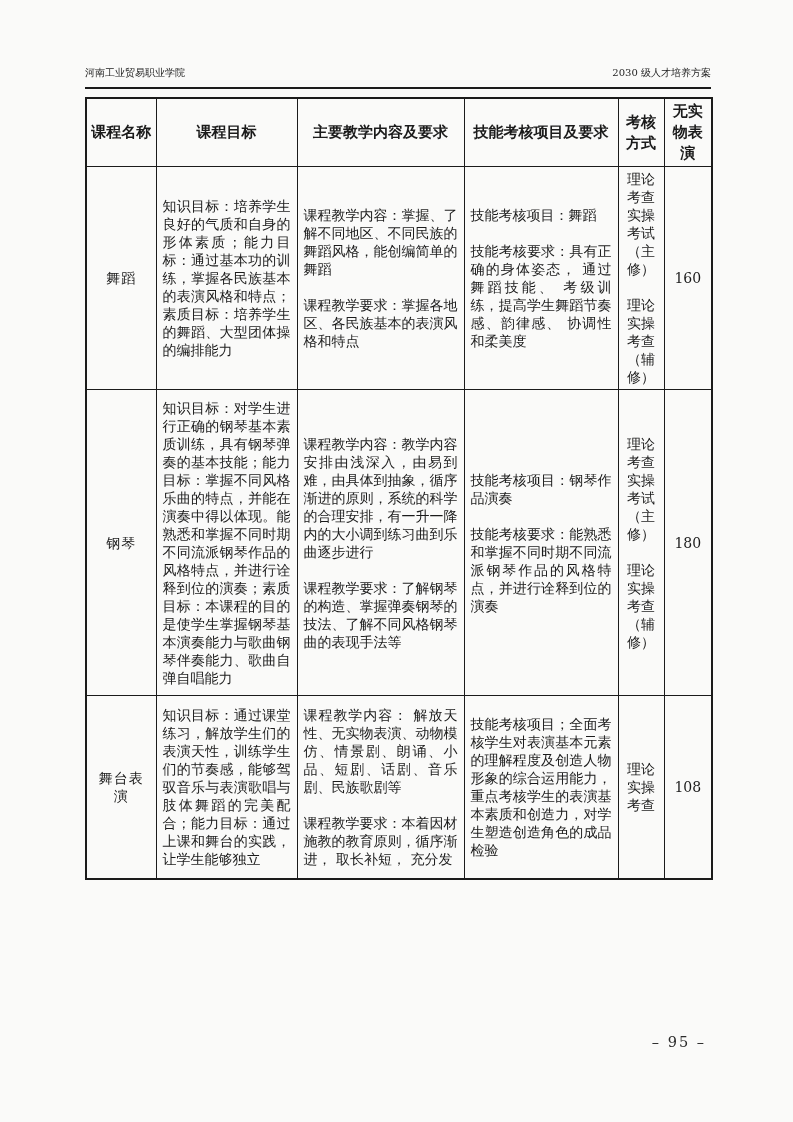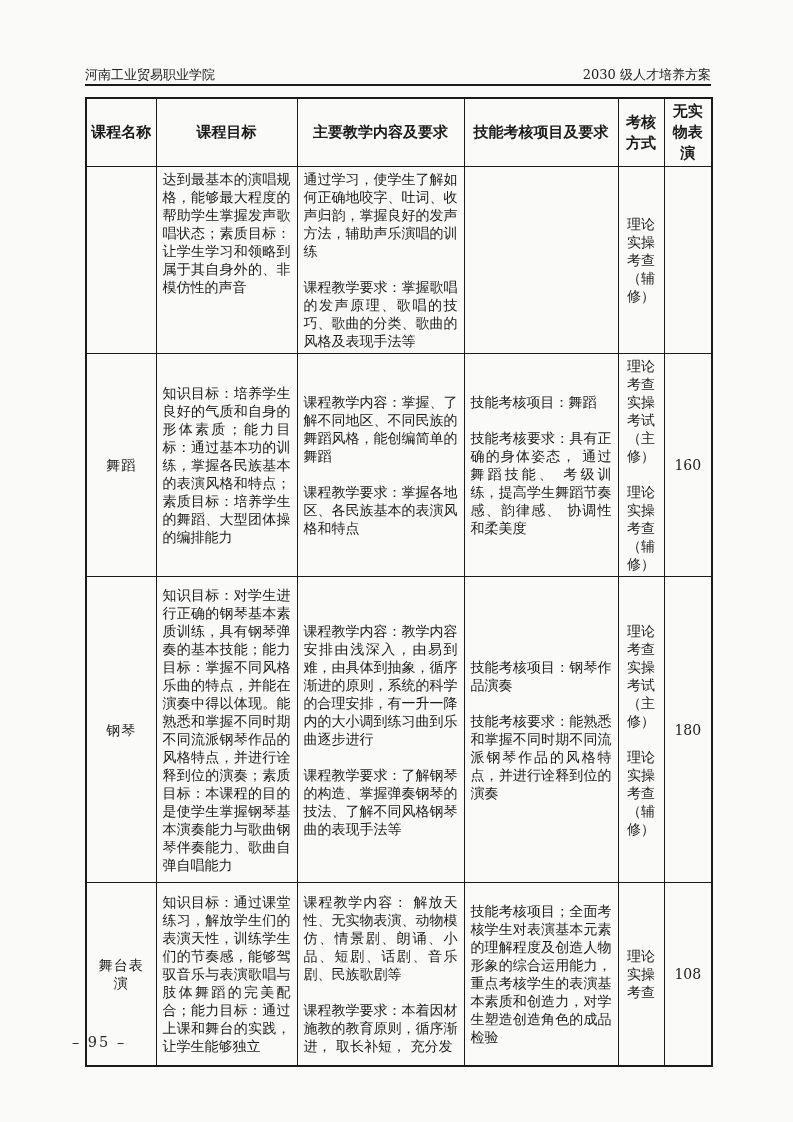--- a/index.html
+++ b/index.html
@@ -17,21 +17,22 @@
   }
   
   .doc-header {
     position: absolute;
     left: 85px;
     top: 66px;
     width: 626px;
     display: flex;
     justify-content: space-between;
     align-items: flex-end;
-    font-size: 13px;
+    font-size: 10px;
+    padding-bottom: 7px;
     border-bottom: 2px solid #1b1b1b;
   }
   
   table.course-table {
     position: absolute;
     left: 85px;
     top: 97px;
     width: 626px;
     border-collapse: collapse;
     table-layout: fixed;
@@ -62,22 +63,23 @@
   tr.r1 { height: 174px; }
   tr.r2 { height: 219px; }
   tr.r3 { height: 306px; }
   tr.r4 { height: 183px; }
   
   tr.r1 td.c-obj, tr.r1 td.c-content { vertical-align: top; }
   
   .page-footer {
     position: absolute;
     top: 1034px;
-    left: 72px;
+    left: 80px;
     width: 626px;
+    text-align: right;
     font-size: 14.5px;
     letter-spacing: 2px;
     color: #2a2a2a;
   }
 </style>
 </head>
 <body>
 
 <div class="page">
 
@@ -99,34 +101,20 @@
       <tr>
         <th>课程名称</th>
         <th>课程目标</th>
         <th>主要教学内容及要求</th>
         <th>技能考核项目及要求</th>
         <th>考核方式</th>
         <th>无实物表演</th>
       </tr>
     </thead>
     <tbody>
-      <tr class="r1">
-        <td class="c-name"></td>
-        <td class="c-obj">达到最基本的演唱规格，能够最大程度的帮助学生掌握发声歌唱状态；素质目标：让学生学习和领略到属于其自身外的、非模仿性的声音</td>
-        <td class="c-content">通过学习，使学生了解如何正确地咬字、吐词、收声归韵，掌握良好的发声方法，辅助声乐演唱的训练
-
-课程教学要求：掌握歌唱的发声原理、歌唱的技巧、歌曲的分类、歌曲的风格及表现手法等</td>
-        <td class="c-assess"></td>
-        <td class="c-method">理论
-实操
-考查
-（辅
-修）</td>
-        <td class="c-hours"></td>
-      </tr>
       <tr class="r2">
         <td class="c-name">舞蹈</td>
         <td class="c-obj">知识目标：培养学生良好的气质和自身的形体素质；能力目标：通过基本功的训练，掌握各民族基本的表演风格和特点；素质目标：培养学生的舞蹈、大型团体操的编排能力</td>
         <td class="c-content">课程教学内容：掌握、了解不同地区、不同民族的舞蹈风格，能创编简单的舞蹈
 
 课程教学要求：掌握各地区、各民族基本的表演风格和特点</td>
         <td class="c-assess">技能考核项目：舞蹈
 
 技能考核要求：具有正确的身体姿态， 通过舞蹈技能、 考级训练，提高学生舞蹈节奏感、韵律感、 协调性和柔美度</td>
         <td class="c-method">理论

